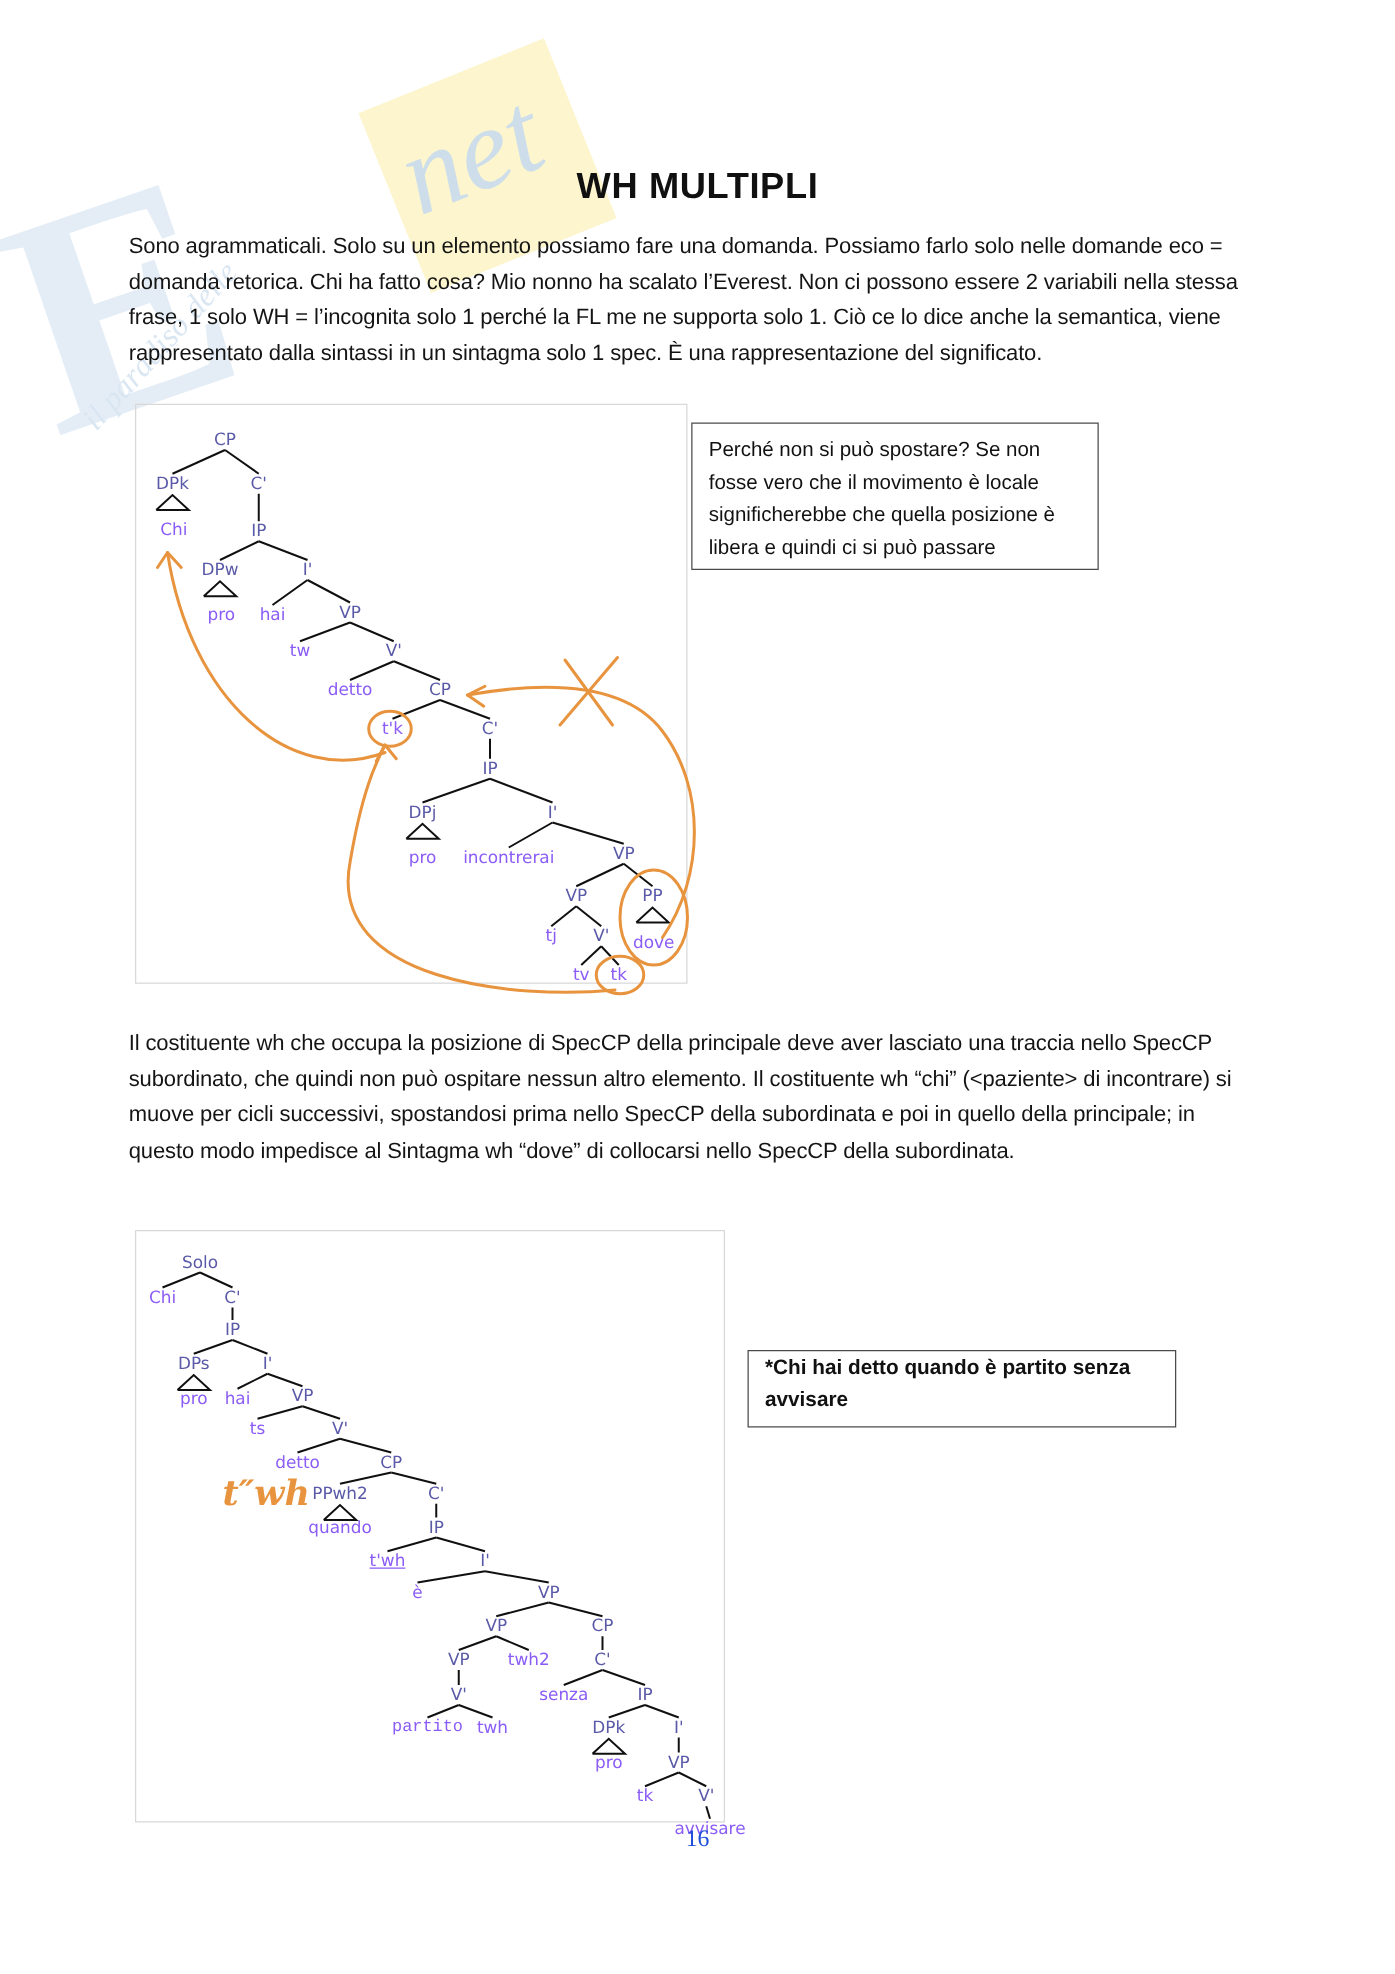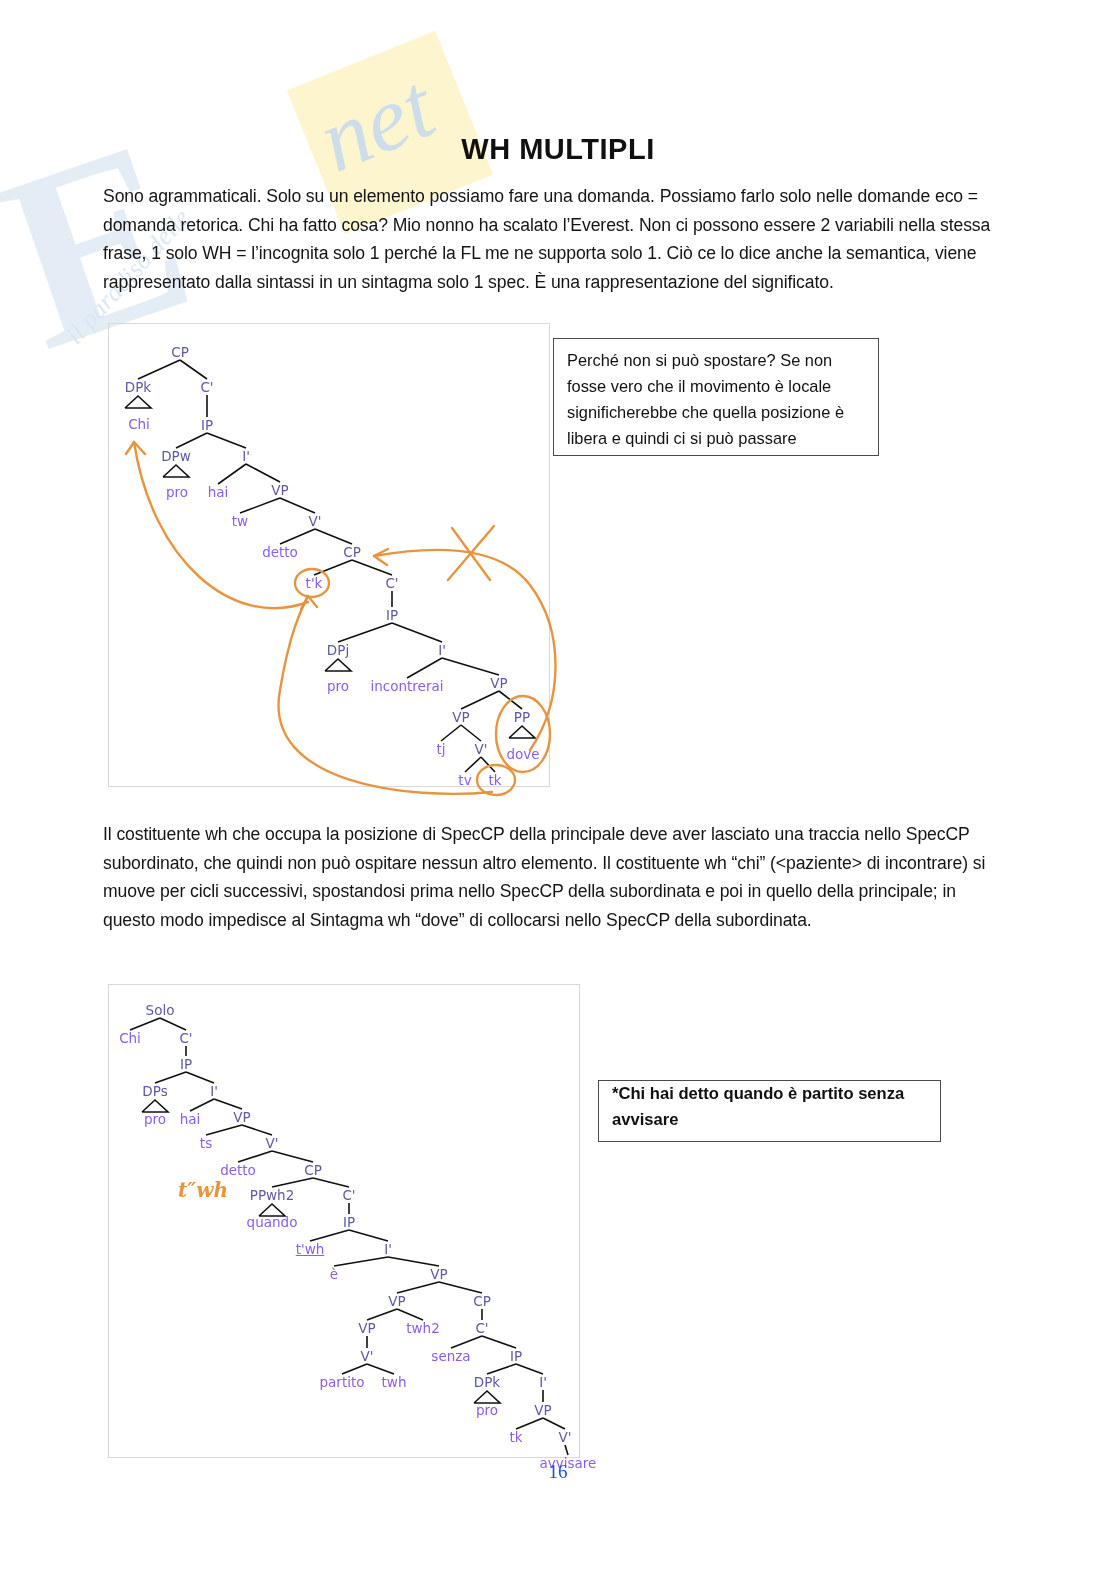--- a/index.html
+++ b/index.html
@@ -79,21 +79,21 @@
   svg.edges{position:absolute;left:0;top:0;overflow:visible;}
   svg.edges line,svg.edges polyline{stroke:#101010;stroke-width:1.6;fill:none;}
 
   
   svg.ann{position:absolute;left:0;top:0;overflow:visible;z-index:4;pointer-events:none;}
   svg.ann path,svg.ann line,svg.ann ellipse{
     stroke:#e8943f;stroke-width:2.4;fill:none;
     stroke-linecap:round;stroke-linejoin:round;
   }
   .handwrite{
-    position:absolute;color:#e8943f;font-size:20px;z-index:5;
+    position:absolute;color:#e8943f;font-size:28px;z-index:5;
     font-family:"DejaVu Serif", serif;font-style:italic;font-weight:bold;
     white-space:nowrap;
   }
 
   
   .pageno{
     position:absolute;left:0;right:0;top:1461px;text-align:center;
     font-family:"Liberation Serif", serif;font-size:19px;color:#1d4ed8;z-index:3;
   }
 </style>
@@ -257,21 +257,21 @@
         <div class="nd term" style="left: 222px; top: 284px;">è</div>
         <div class="nd cat" style="left: 327px; top: 284px;">VP</div>
         <div class="nd cat" style="left: 285px; top: 311px;">VP</div>
         <div class="nd cat" style="left: 370px; top: 311px;">CP</div>
         <div class="nd cat" style="left: 255px; top: 338px;">VP</div>
         <div class="nd term" style="left: 311px; top: 338px;">twh2</div>
         <div class="nd cat" style="left: 370px; top: 338px;">C'</div>
         <div class="nd cat" style="left: 255px; top: 366px;">V'</div>
         <div class="nd term" style="left: 339px; top: 366px;">senza</div>
         <div class="nd cat" style="left: 404px; top: 366px;">IP</div>
-        <div class="nd term" style="left: 230px; top: 392px;">partito</div>
+        <div class="nd term" style="left: 230px; top: 392px; font-family: Liberation Mono, monospace;">partito</div>
         <div class="nd term" style="left: 282px; top: 392px;">twh</div>
         <div class="nd cat" style="left: 375px; top: 392px;">DPk</div>
         <div class="nd term" style="left: 375px; top: 420px;">pro</div>
         <div class="nd cat" style="left: 431px; top: 392px;">I'</div>
         <div class="nd cat" style="left: 431px; top: 420px;">VP</div>
         <div class="nd term" style="left: 404px; top: 447px;">tk</div>
         <div class="nd cat" style="left: 453px; top: 447px;">V'</div>
         <div class="nd term" style="left: 456px; top: 473px;">avvisare</div>
       </div>
     <div class="handwrite" id="hw2" style="left:178px;top:1178px;">t″wh</div>

